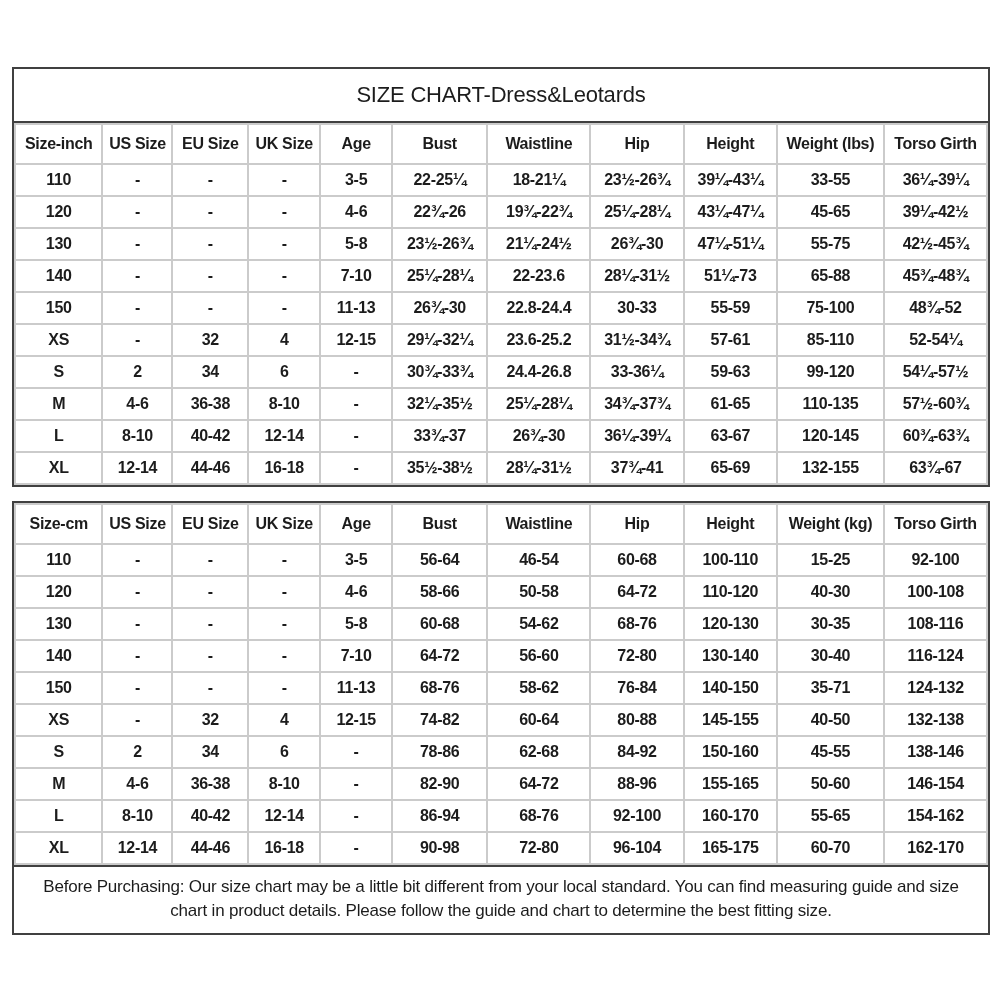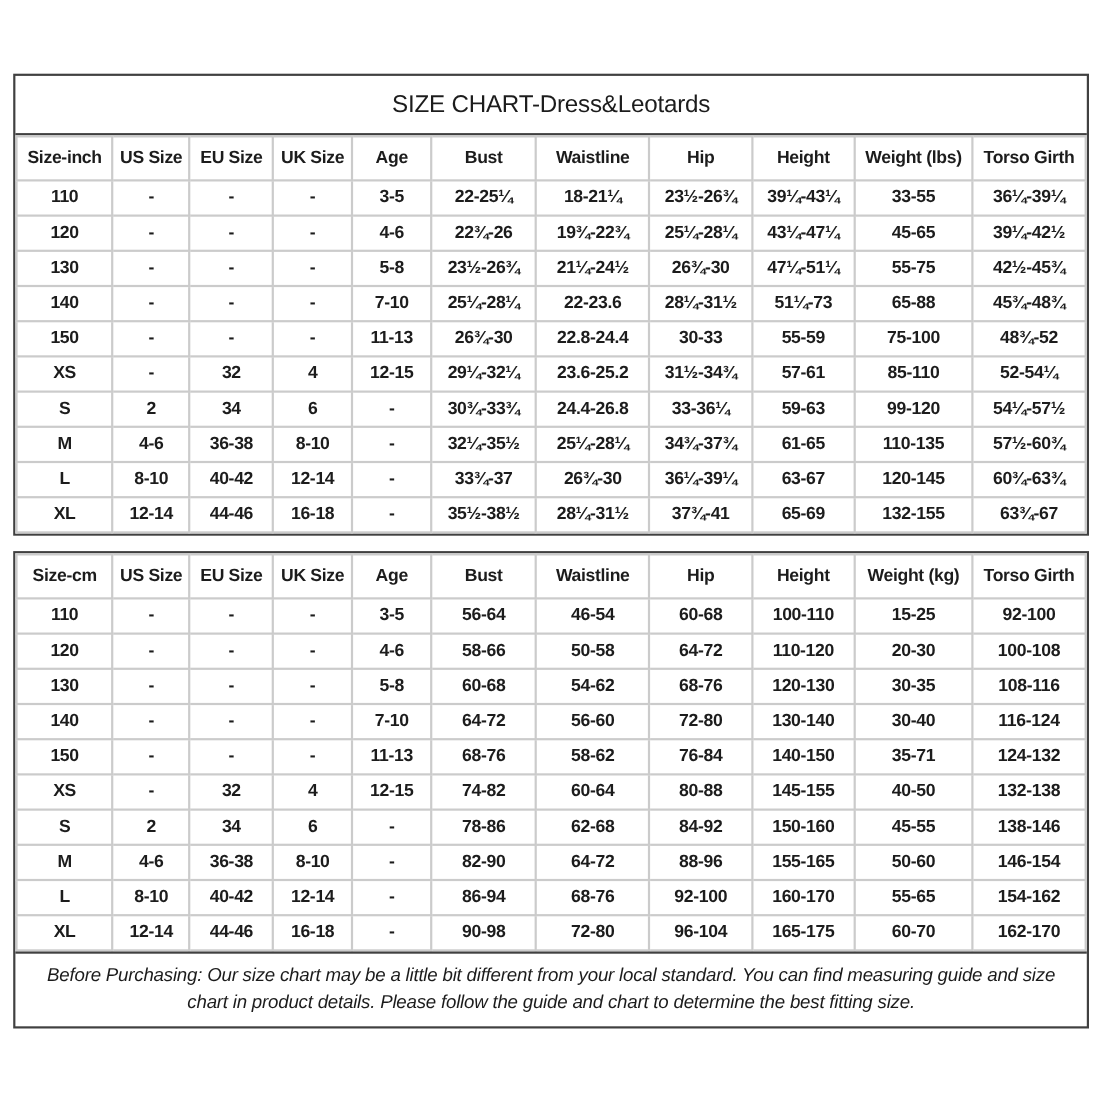--- a/index.html
+++ b/index.html
@@ -65,21 +65,20 @@
   .c9  { width: 9.6%;  }
   .c10 { width: 11.0%; }
   .c11 { width: 10.6%; }
   .note {
     border-top: 2px solid #404040;
     text-align: center;
     font-size: 17px;
     line-height: 24px;
     padding: 8px 14px 10px 14px;
     letter-spacing: -0.2px;
-    font-style: italic;
   }
 </style>
 </head>
 <body>
 
 <div class="page">
 
   <div class="block block-a">
     <div class="title-row">SIZE CHART-Dress&amp;Leotards</div>
     <table class="size-table">
@@ -293,21 +292,21 @@
           <tr>
             <td>120</td>
             <td>-</td>
             <td>-</td>
             <td>-</td>
             <td>4-6</td>
             <td>58-66</td>
             <td>50-58</td>
             <td>64-72</td>
             <td>110-120</td>
-            <td>20-30</td>
+            <td>40-30</td>
             <td>100-108</td>
           </tr>
           <tr>
             <td>130</td>
             <td>-</td>
             <td>-</td>
             <td>-</td>
             <td>5-8</td>
             <td>60-68</td>
             <td>54-62</td>

